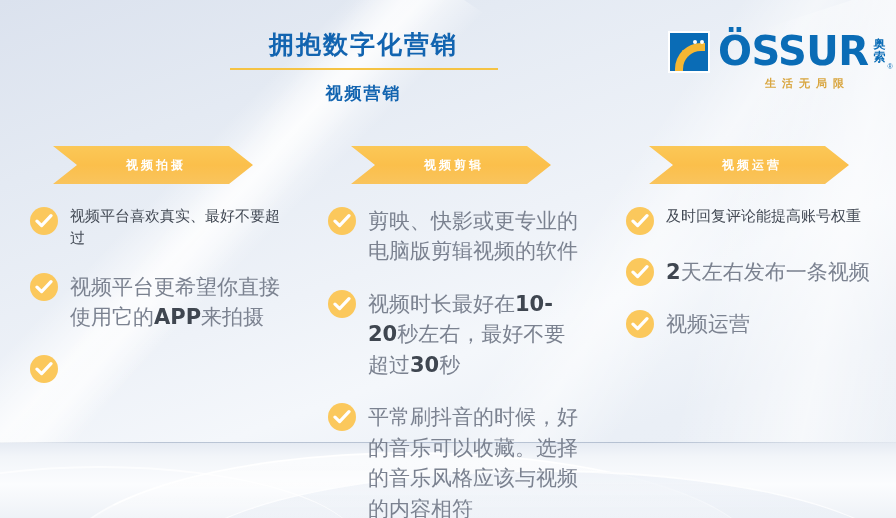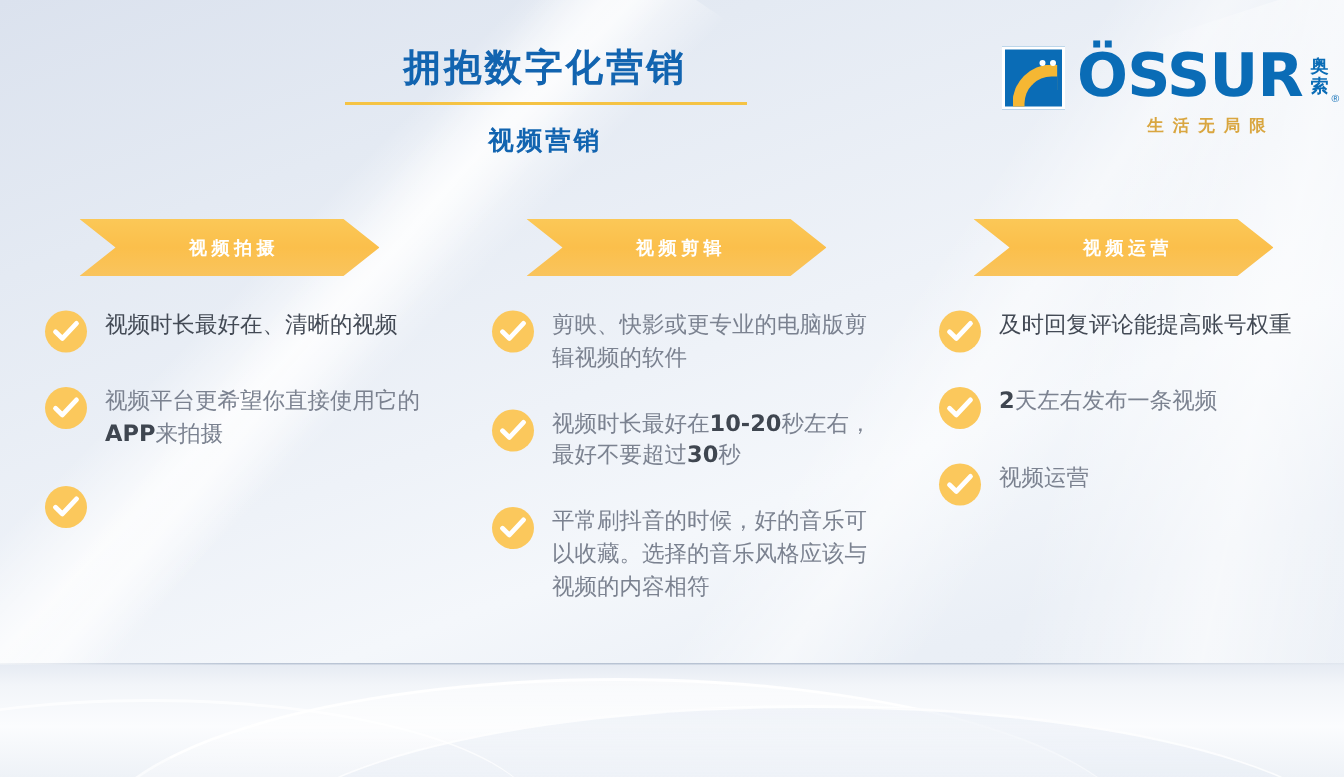--- a/index.html
+++ b/index.html
@@ -271,21 +271,21 @@
     width: 214px;
   }
   .bullet-text.sans {
     font-family: "DejaVu Sans", "Liberation Sans", sans-serif;
     color: #434a55;
     font-size: 15px;
   }
   .bullet-text.serif {
     font-family: "DejaVu Serif", "Liberation Serif", serif;
     color: #7b8290;
-    font-size: 15px;
+    font-size: 21px;
   }
   .bullet-text.serif b {
     font-family: "DejaVu Sans", "Liberation Sans", sans-serif;
     color: #3f4650;
     font-weight: bold;
   }
 
   
   .col-3 .bullet-text { width: 250px; }
 </style>
@@ -337,21 +337,21 @@
       <div class="ribbon">
         <span class="ribbon-text">视频拍摄</span>
       </div>
       <div class="bullets">
           <div class="bullet">
             <div class="check-icon">
               <svg width="18" height="16" viewBox="0 0 18 16">
                 <path d="M2 8.2 L6.6 12.6 L16 2.6" stroke="#ffffff" stroke-width="3.2" fill="none" stroke-linecap="round" stroke-linejoin="round"></path>
               </svg>
             </div>
-            <div class="bullet-text sans">视频时长最好在、清晰的视频</div>
+            <div class="bullet-text sans">视频平台喜欢真实、最好不要超过</div>
           </div>
           <div class="bullet">
             <div class="check-icon">
               <svg width="18" height="16" viewBox="0 0 18 16">
                 <path d="M2 8.2 L6.6 12.6 L16 2.6" stroke="#ffffff" stroke-width="3.2" fill="none" stroke-linecap="round" stroke-linejoin="round"></path>
               </svg>
             </div>
             <div class="bullet-text serif"><span>视频平台更希望你直接使用它的</span><b>APP</b><span>来拍摄</span></div>
           </div>
           <div class="bullet">

